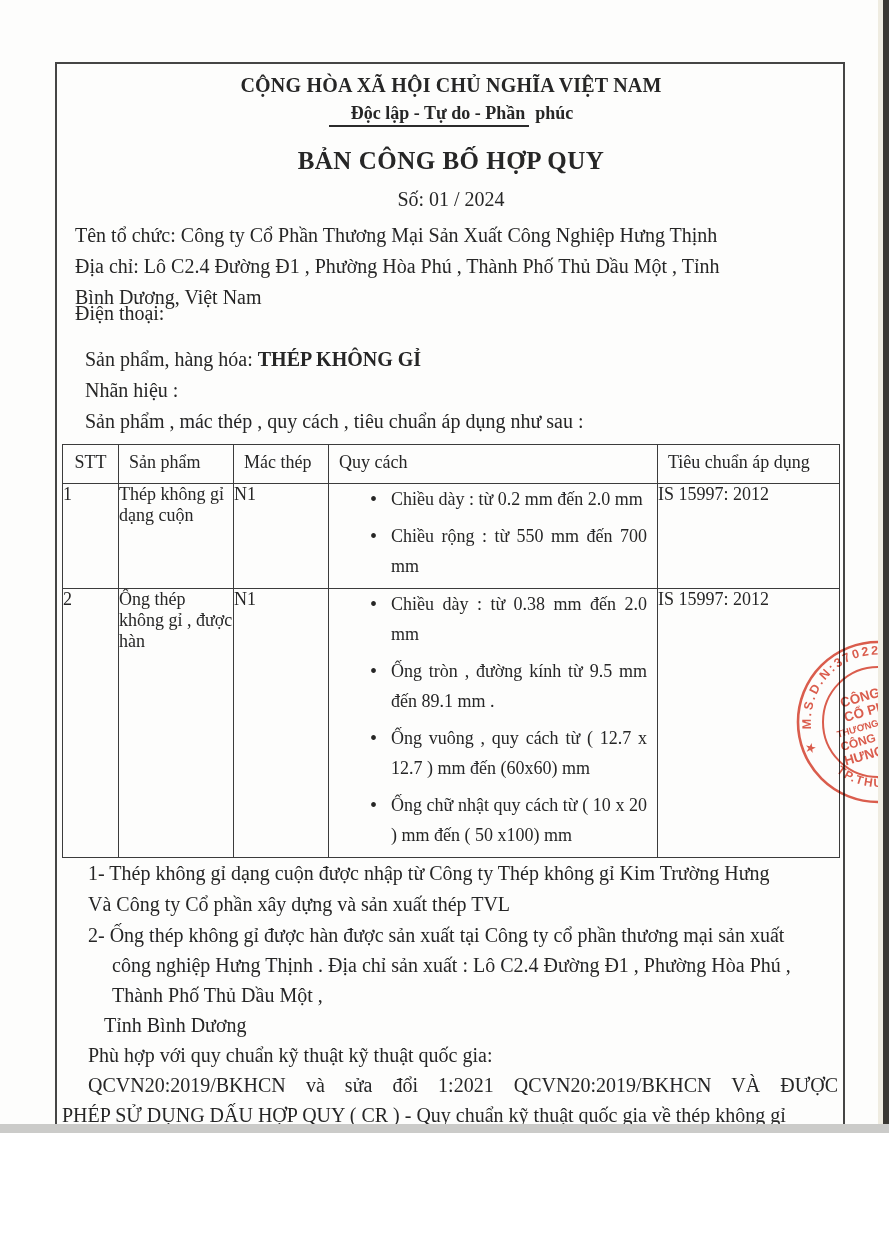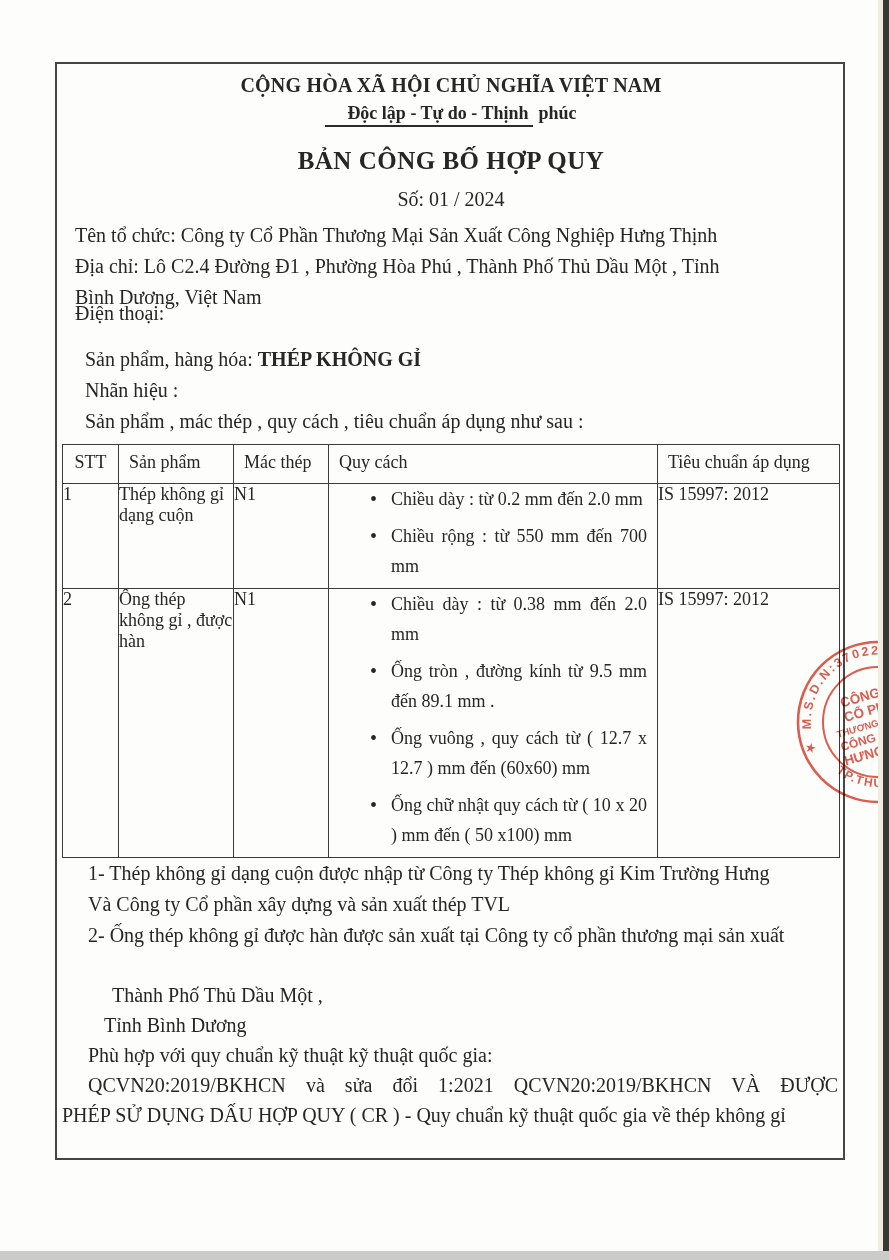--- a/index.html
+++ b/index.html
@@ -1,18 +1,18 @@
 <!DOCTYPE html>
 <html><head>
 <meta charset="utf-8">
 <style>
   html,body{margin:0;padding:0;background:#ffffff;}
   .page{
     position:relative;
-    width:889px;height:1260px;
+    width:889px;height:1133px;
     background:#fdfdfc;
     overflow:hidden;
     font-family:"Liberation Serif","DejaVu Serif",serif;
     color:#262626;
   }
   
   .scan-edge-right{position:absolute;top:0;right:0;width:6px;height:1260px;background:#3a3833;}
   .scan-strip-right{position:absolute;top:0;right:6px;width:5px;height:1260px;background:#efece1;}
   .scan-edge-bottom{position:absolute;left:0;bottom:0;width:889px;height:9px;background:#cbcbc9;}
   
@@ -62,21 +62,21 @@
   .stamp text{font-family:"Liberation Sans","DejaVu Sans",sans-serif;font-weight:bold;}
 </style>
 </head>
 <body>
 
 <div class="page">
 
   <div class="frame"></div>
 
   <div class="t ctr nat">CỘNG HÒA XÃ HỘI CHỦ NGHĨA VIỆT NAM</div>
-  <div class="t ctr motto"><span class="mu">Độc lập - Tự do - Thịnh</span><span class="mt">phúc</span></div>
+  <div class="t ctr motto"><span class="mu">Độc lập - Tự do - Phần</span><span class="mt">phúc</span></div>
   <div class="t ctr doc-title">BẢN CÔNG BỐ HỢP QUY</div>
   <div class="t ctr doc-no">Số: 01 / 2024</div>
 
   <div class="t" style="left:75px;top:222px;">Tên tổ chức: Công ty Cổ Phần Thương Mại Sản Xuất Công Nghiệp Hưng Thịnh</div>
   <div class="t" style="left:75px;top:253px;">Địa chỉ: Lô C2.4 Đường Đ1 , Phường Hòa Phú , Thành Phố Thủ Dầu Một , Tỉnh</div>
   <div class="t" style="left:75px;top:284px;">Bình Dương, Việt Nam</div>
   <div class="t" style="left:75px;top:300px;">Điện thoại:</div>
   <div class="t" style="left:85px;top:346px;"><span>Sản phẩm, hàng hóa: </span><span class="b">THÉP KHÔNG GỈ</span></div>
   <div class="t" style="left:85px;top:377px;">Nhãn hiệu :</div>
   <div class="t" style="left:85px;top:408px;">Sản phẩm , mác thép , quy cách , tiêu chuẩn áp dụng như sau :</div>
@@ -122,20 +122,21 @@
         </ul>
       </td>
       <td class="ctc">IS 15997: 2012</td>
     </tr>
   </tbody>
     </table>
 
   <div class="note" style="left:88px;top:860px;">1-  Thép không gỉ dạng cuộn được nhập từ Công ty Thép không gỉ Kim Trường Hưng</div>
   <div class="note" style="left:88px;top:891px;">Và Công ty Cổ phần xây dựng và sản xuất thép TVL</div>
   <div class="note" style="left:88px;top:922px;">2-  Ống thép không gỉ được hàn được sản xuất tại Công ty cổ phần thương mại sản xuất</div>
+  <div class="note" style="left:112px;top:952px;">công nghiệp Hưng Thịnh . Địa chỉ sản xuất : Lô C2.4 Đường Đ1 , Phường Hòa Phú ,</div>
   <div class="note" style="left:112px;top:982px;">Thành Phố Thủ Dầu Một ,</div>
   <div class="note" style="left:88px;top:1012px;margin-left:16px;">Tỉnh Bình Dương</div>
   <div class="note" style="left:88px;top:1042px;">Phù hợp với quy chuẩn kỹ thuật kỹ thuật quốc gia:</div>
   <div class="note just" style="left:88px;top:1072px;width:750px;">QCVN20:2019/BKHCN và sửa đổi 1:2021 QCVN20:2019/BKHCN VÀ ĐƯỢC</div>
   <div class="note" style="left:62px;top:1102px;">PHÉP SỬ DỤNG DẤU HỢP QUY ( CR ) -  Quy chuẩn kỹ thuật quốc gia về thép không gỉ</div>
 
   <svg class="stamp" viewBox="0 0 180 180">
     <circle cx="90" cy="90" r="80" fill="none" stroke="#d9503f" stroke-width="2.6"></circle>
     <circle cx="90" cy="90" r="55" fill="none" stroke="#d9503f" stroke-width="2"></circle>
     <defs>

